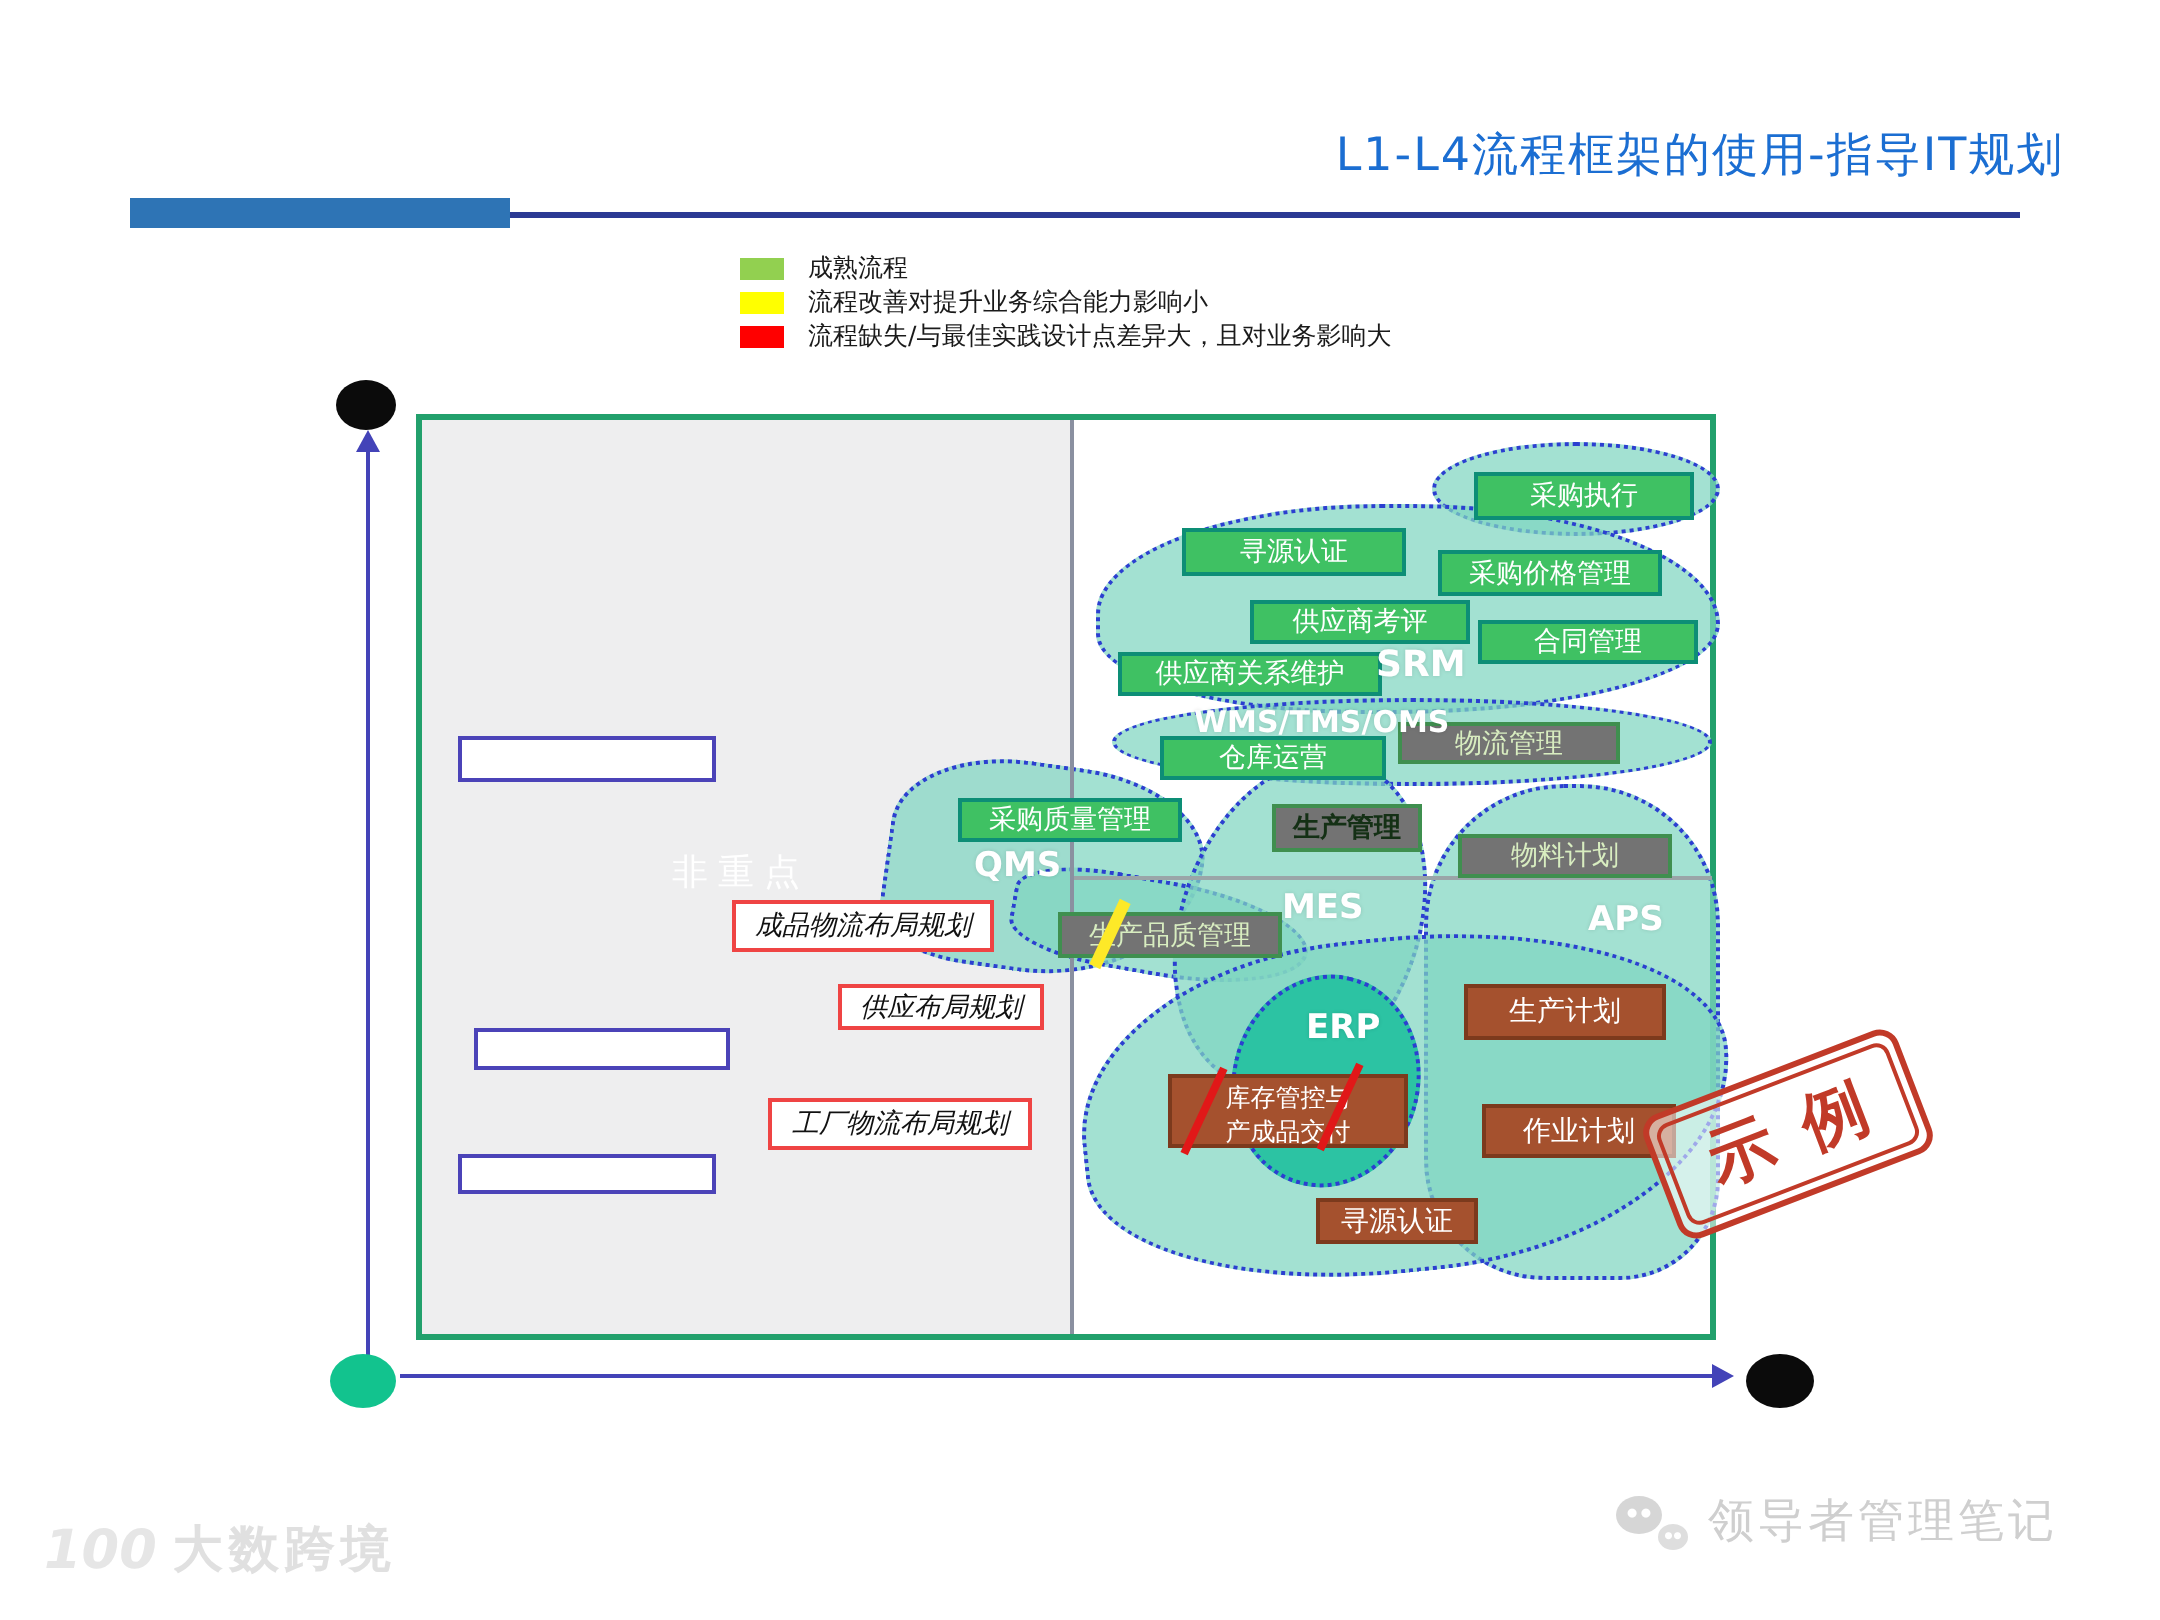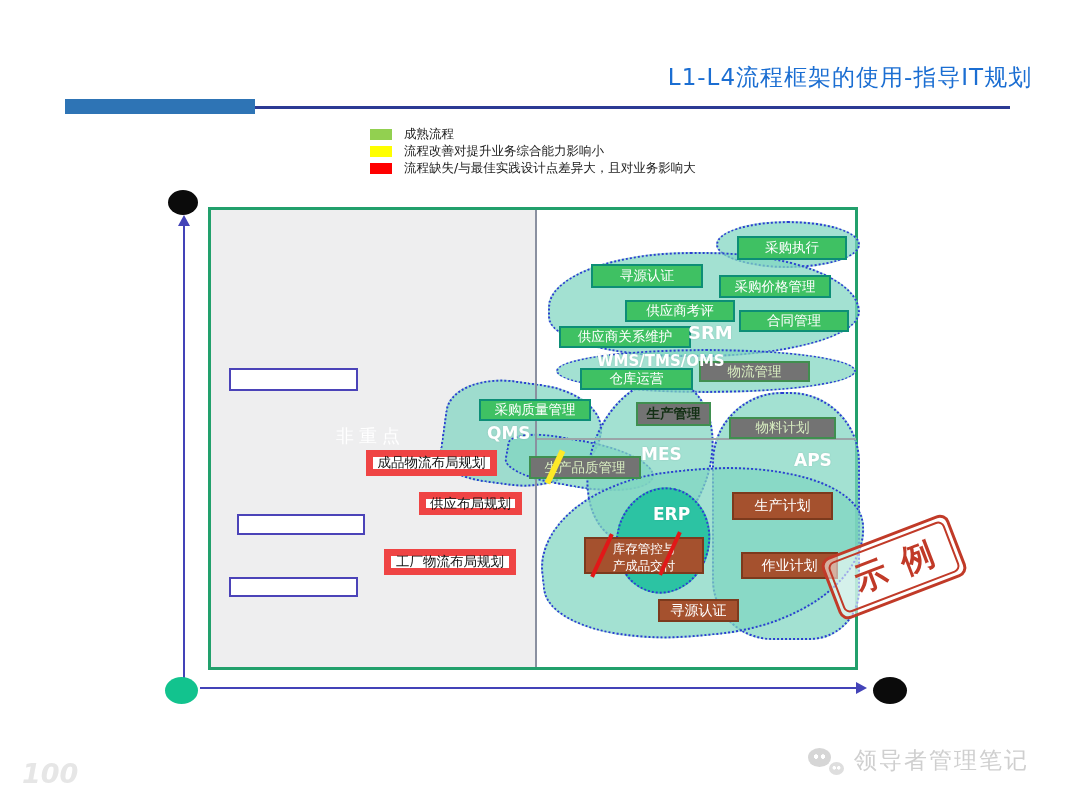--- a/index.html
+++ b/index.html
@@ -38,21 +38,21 @@
   
   .blob{background:rgba(128,214,193,0.72);border:2.5px dotted #2b3fd0;z-index:1;}
   .erp-ell{background:#2cc3a3;border:2.5px dotted #2b3fd0;border-radius:50%;z-index:2;}
 
   
   .gbox{background:#3fc163;border:2px solid #0d8e76;color:#ffffff;font-size:13.5px;white-space:nowrap;z-index:3;}
   .ybox{background:#737373;border:2px solid #3f8f4f;color:#d8edc0;font-size:13.5px;white-space:nowrap;z-index:3;}
   .ybox-dark{color:#143015;font-weight:bold;}
   .bbox{background:#a5512e;border:2px solid #7c3a1d;color:#ffffff;font-size:14px;white-space:nowrap;z-index:3;text-align:center;}
   .syslabel{color:#ffffff;font-weight:bold;z-index:3;white-space:nowrap;text-shadow:0 0 2px rgba(0,0,0,0.12);}
-  .wbox{background:#ffffff;border:7px solid #ef4444;color:#111;font-size:13.5px;white-space:nowrap;z-index:3;}
+  .wbox{background:#ffffff;border:2px solid #ef4444;color:#111;font-size:13.5px;white-space:nowrap;z-index:3;font-style:italic;}
   .ebox{background:#ffffff;border:2px solid #4b43b8;z-index:3;}
   .slash{z-index:4;}
   .nonfocus{color:rgba(255,255,255,0.95);font-size:18px;letter-spacing:5px;z-index:3;}
 
   
   .stamp{border:3.5px solid #c13a28;border-radius:10px;z-index:6;transform:rotate(-21deg);background:rgba(255,255,255,0.55);}
   .stamp-inner{position:absolute;left:3px;right:3px;top:3px;bottom:3px;border:2px solid #c13a28;border-radius:7px;display:flex;align-items:center;justify-content:center;}
   .stamp-text{color:#c13a28;font-size:33px;font-weight:bold;letter-spacing:0.5em;text-indent:0.5em;}
 
   
@@ -159,20 +159,21 @@
   <div class="abs slash" style="left:668px;top:530px;width:4px;height:47px;background:#e11818;transform:rotate(25deg);"></div>
 
   <div class="abs stamp" style="left:826px;top:534px;width:136px;height:66px;">
     <div class="stamp-inner">
       <span class="stamp-text">示例</span>
     </div>
   </div>
 
   <div class="abs foot-left" style="left:22px;top:758px;">
     <span class="logo100">100</span>
+    <span class="foot-left-text">大数跨境</span>
   </div>
   <div class="abs foot-right" style="left:808px;top:745px;">
     <span class="wx-icon">
       <span class="wx-big"></span>
       <span class="wx-small"></span>
     </span>
     <span class="foot-right-text">领导者管理笔记</span>
   </div>
 
 </div>

